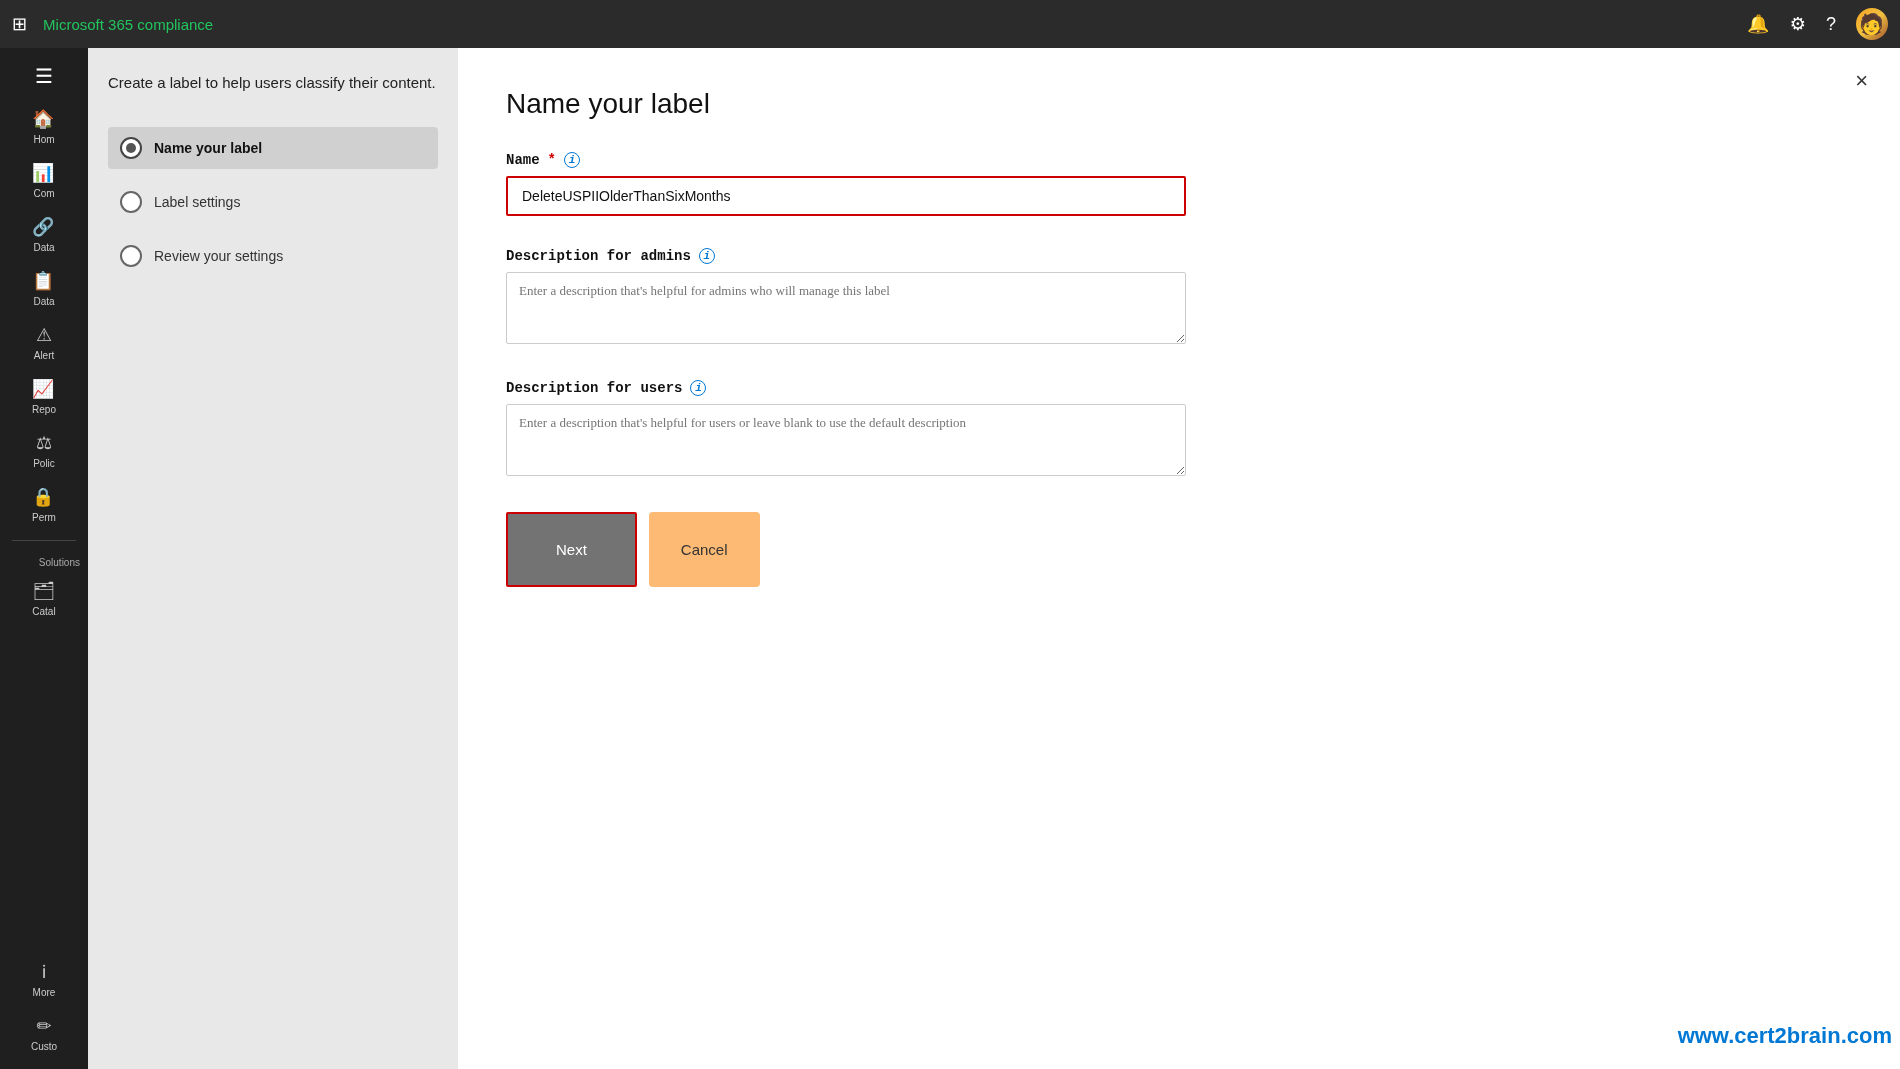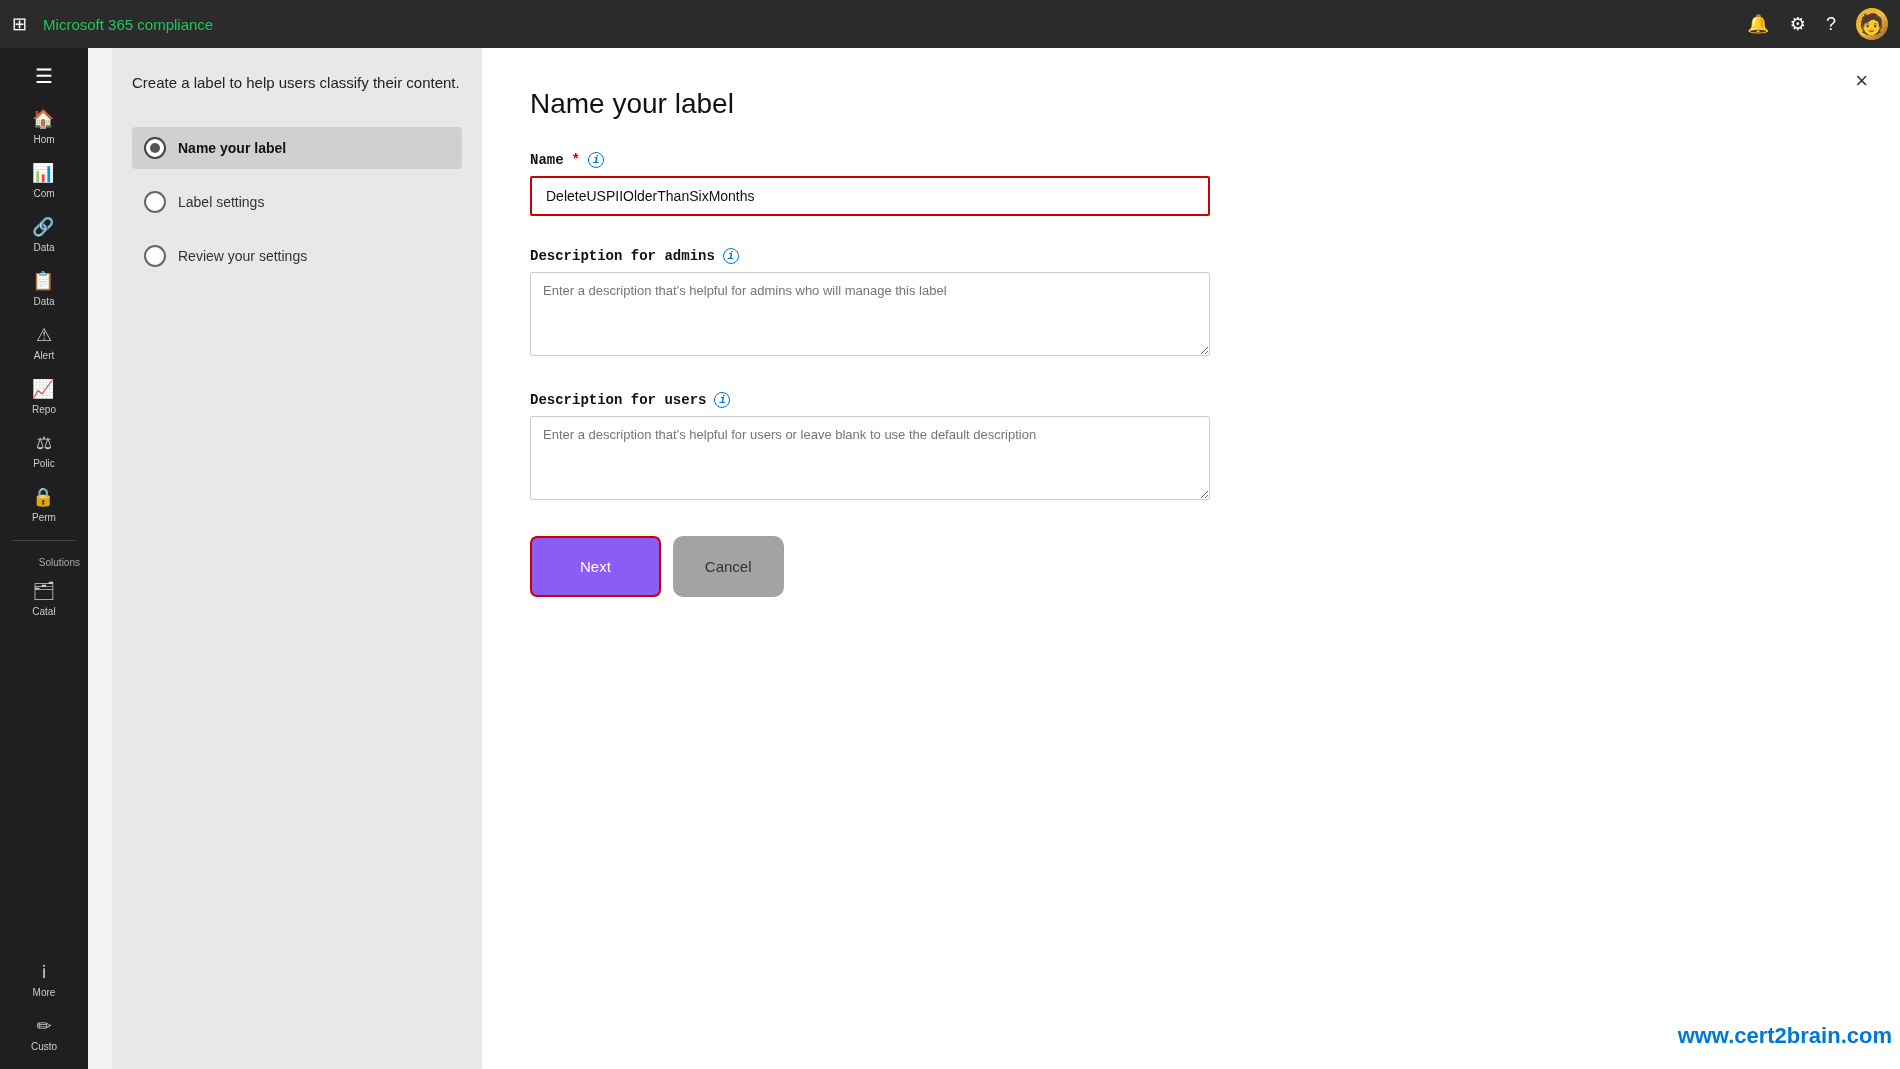--- a/index.html
+++ b/index.html
@@ -104,21 +104,20 @@
 
     
     .wizard-panel {
       width: 370px;
       background: #e8e8e8;
       padding: 24px 20px;
       flex-shrink: 0;
       display: flex;
       flex-direction: column;
       gap: 12px;
-      margin-left: 24px;
     }
     .wizard-panel-description {
       font-size: 15px;
       color: #222;
       line-height: 1.5;
       margin-bottom: 20px;
     }
     .wizard-step {
       display: flex;
       align-items: center;
@@ -237,50 +236,50 @@
       border: none;
       outline: none;
     }
     .form-textarea {
       width: 100%;
       padding: 10px 12px;
       font-size: 13px;
       border: 1px solid #ccc;
       border-radius: 2px;
       resize: vertical;
-      height: 84px;
+      height: 72px;
       color: #999;
       outline: none;
-      font-family: Liberation Sans, sans-serif;
+      font-family: Liberation Serif, serif;
     }
 
     
     .btn-row {
       display: flex;
       gap: 12px;
       margin-top: 16px;
     }
     .btn-next {
-      background: #8b5cf6;
+      background: #737373;
       color: #fff;
       border: 2px solid #c00;
-      padding: 20px 48px;
+      padding: 27px 48px;
       font-size: 15px;
       cursor: pointer;
-      border-radius: 7px;
+      border-radius: 2px;
       font-family: inherit;
     }
     .btn-cancel {
-      background: #a3a3a3;
+      background: #fdba74;
       color: #333;
       border: none;
       padding: 10px 32px;
       font-size: 15px;
       cursor: pointer;
-      border-radius: 10px;
+      border-radius: 4px;
       font-family: inherit;
     }
 
     
     .watermark {
       position: absolute;
       bottom: 20px;
       right: 8px;
       color: #0078d4;
       font-size: 22px;

